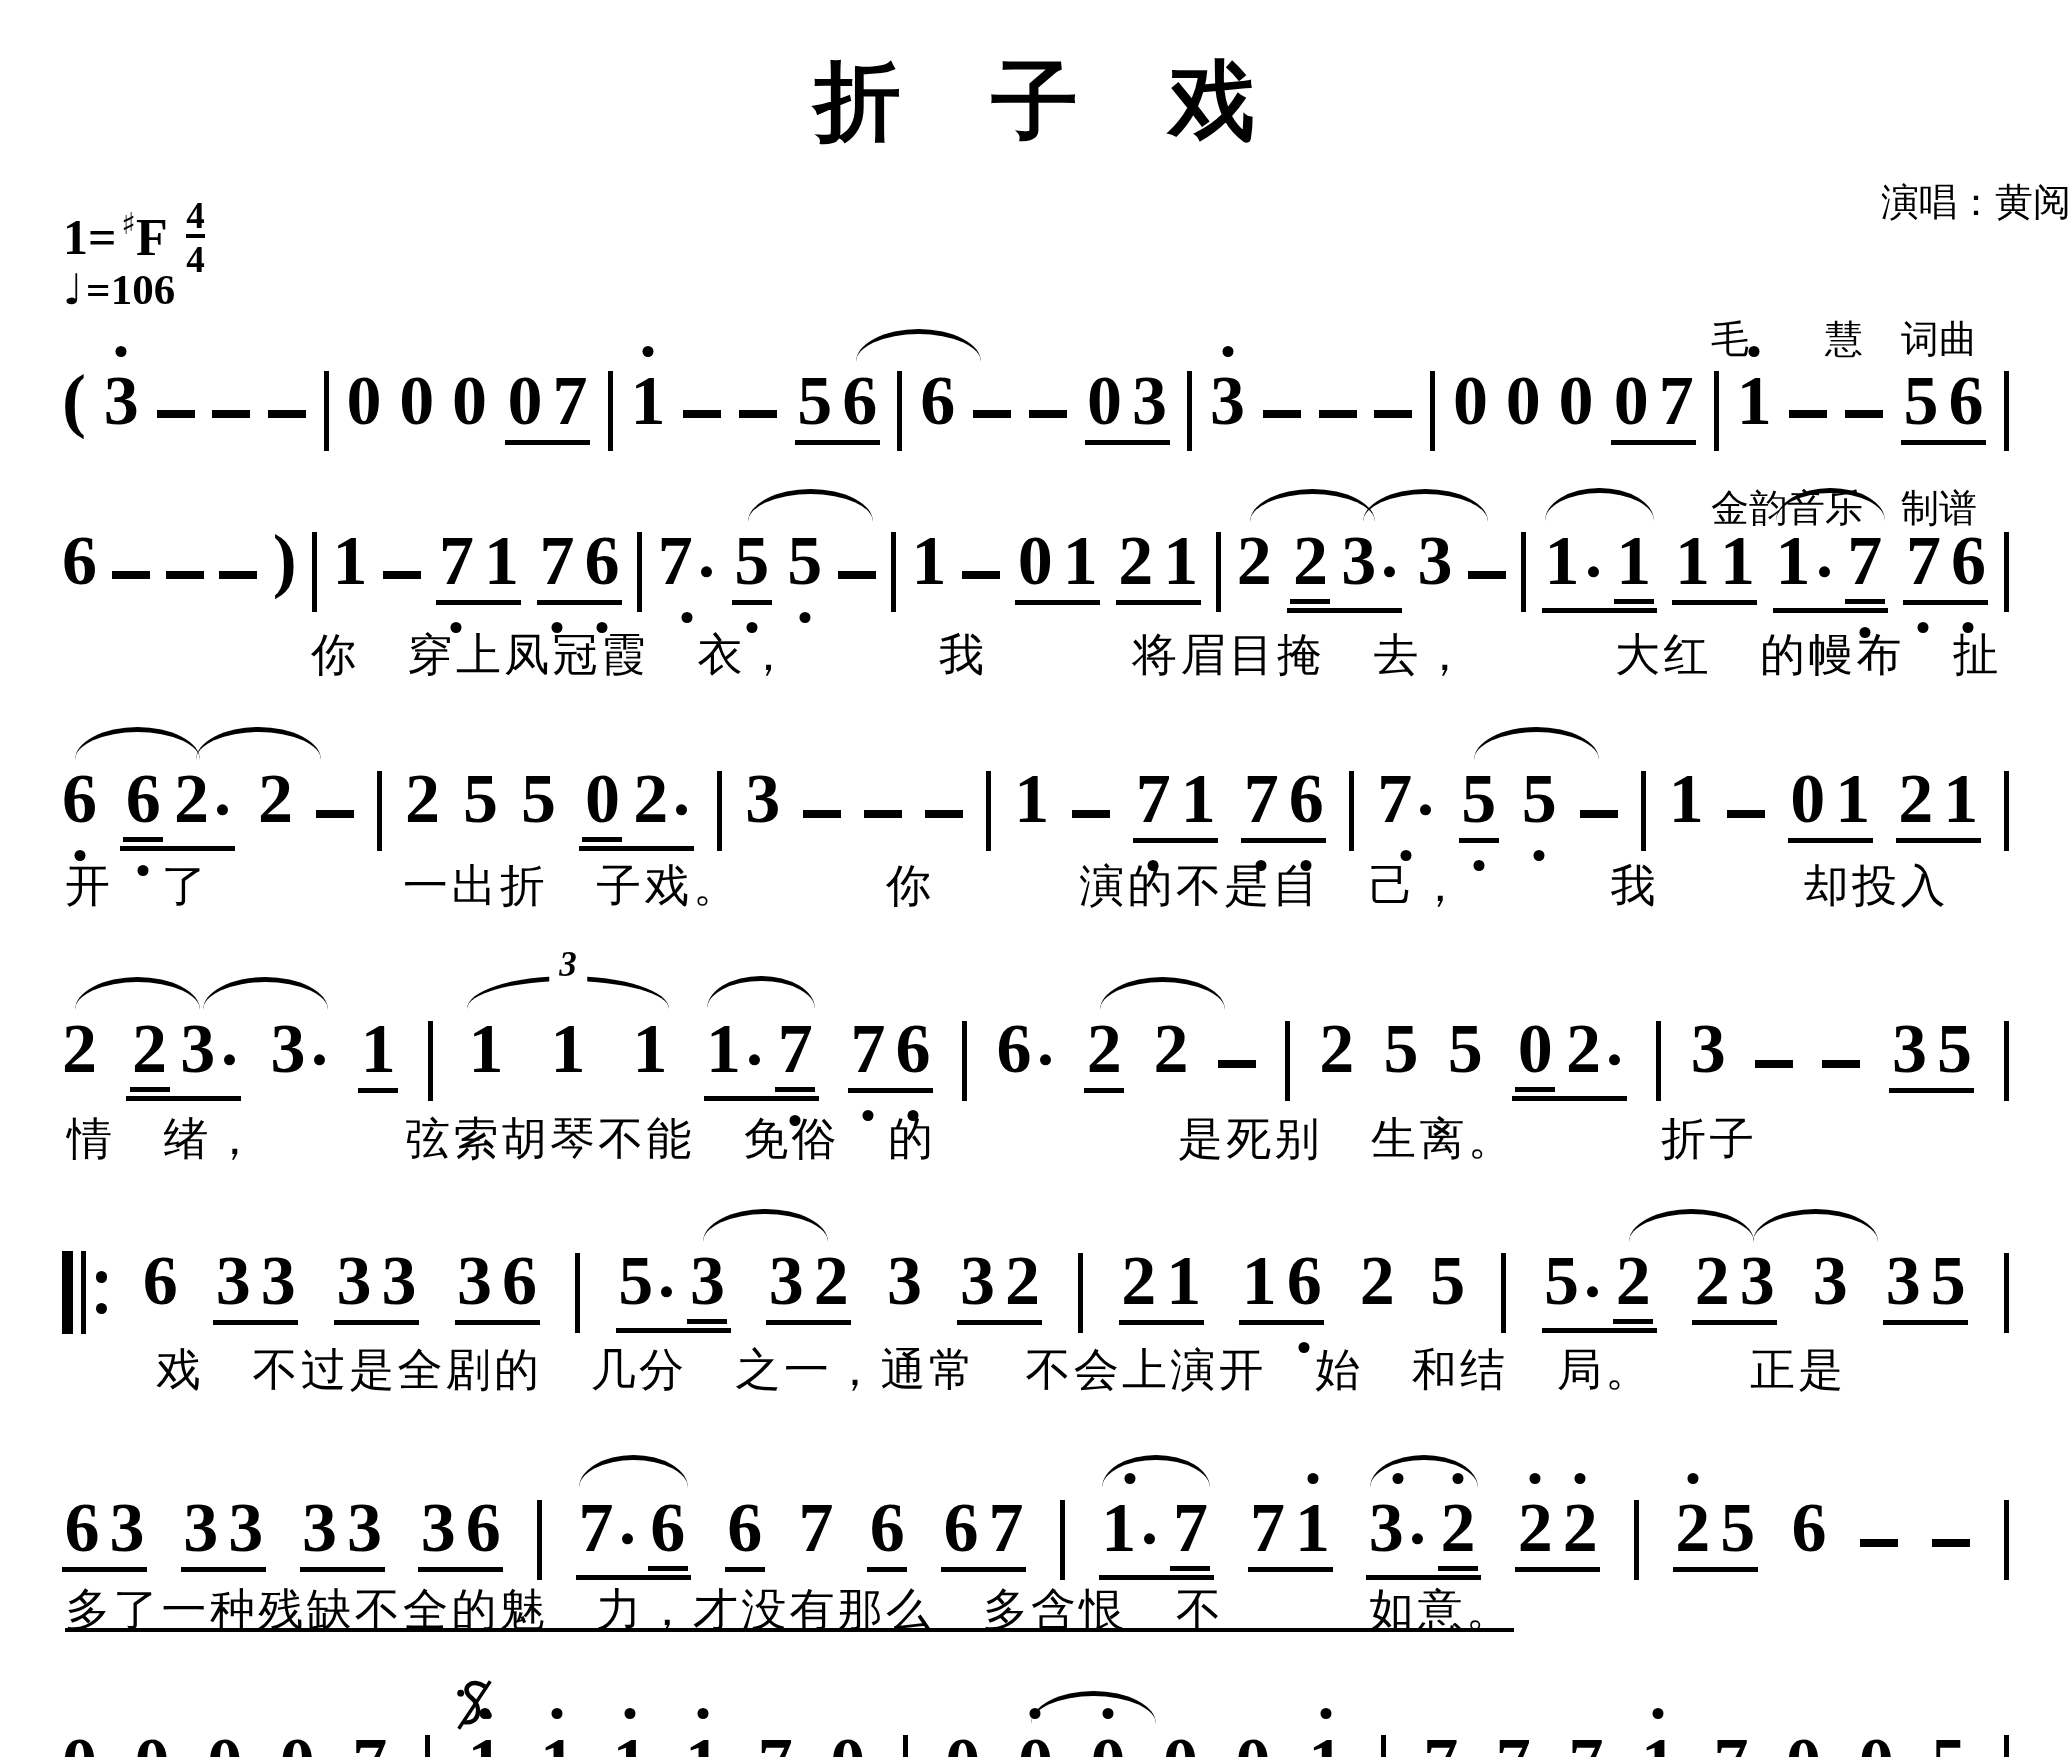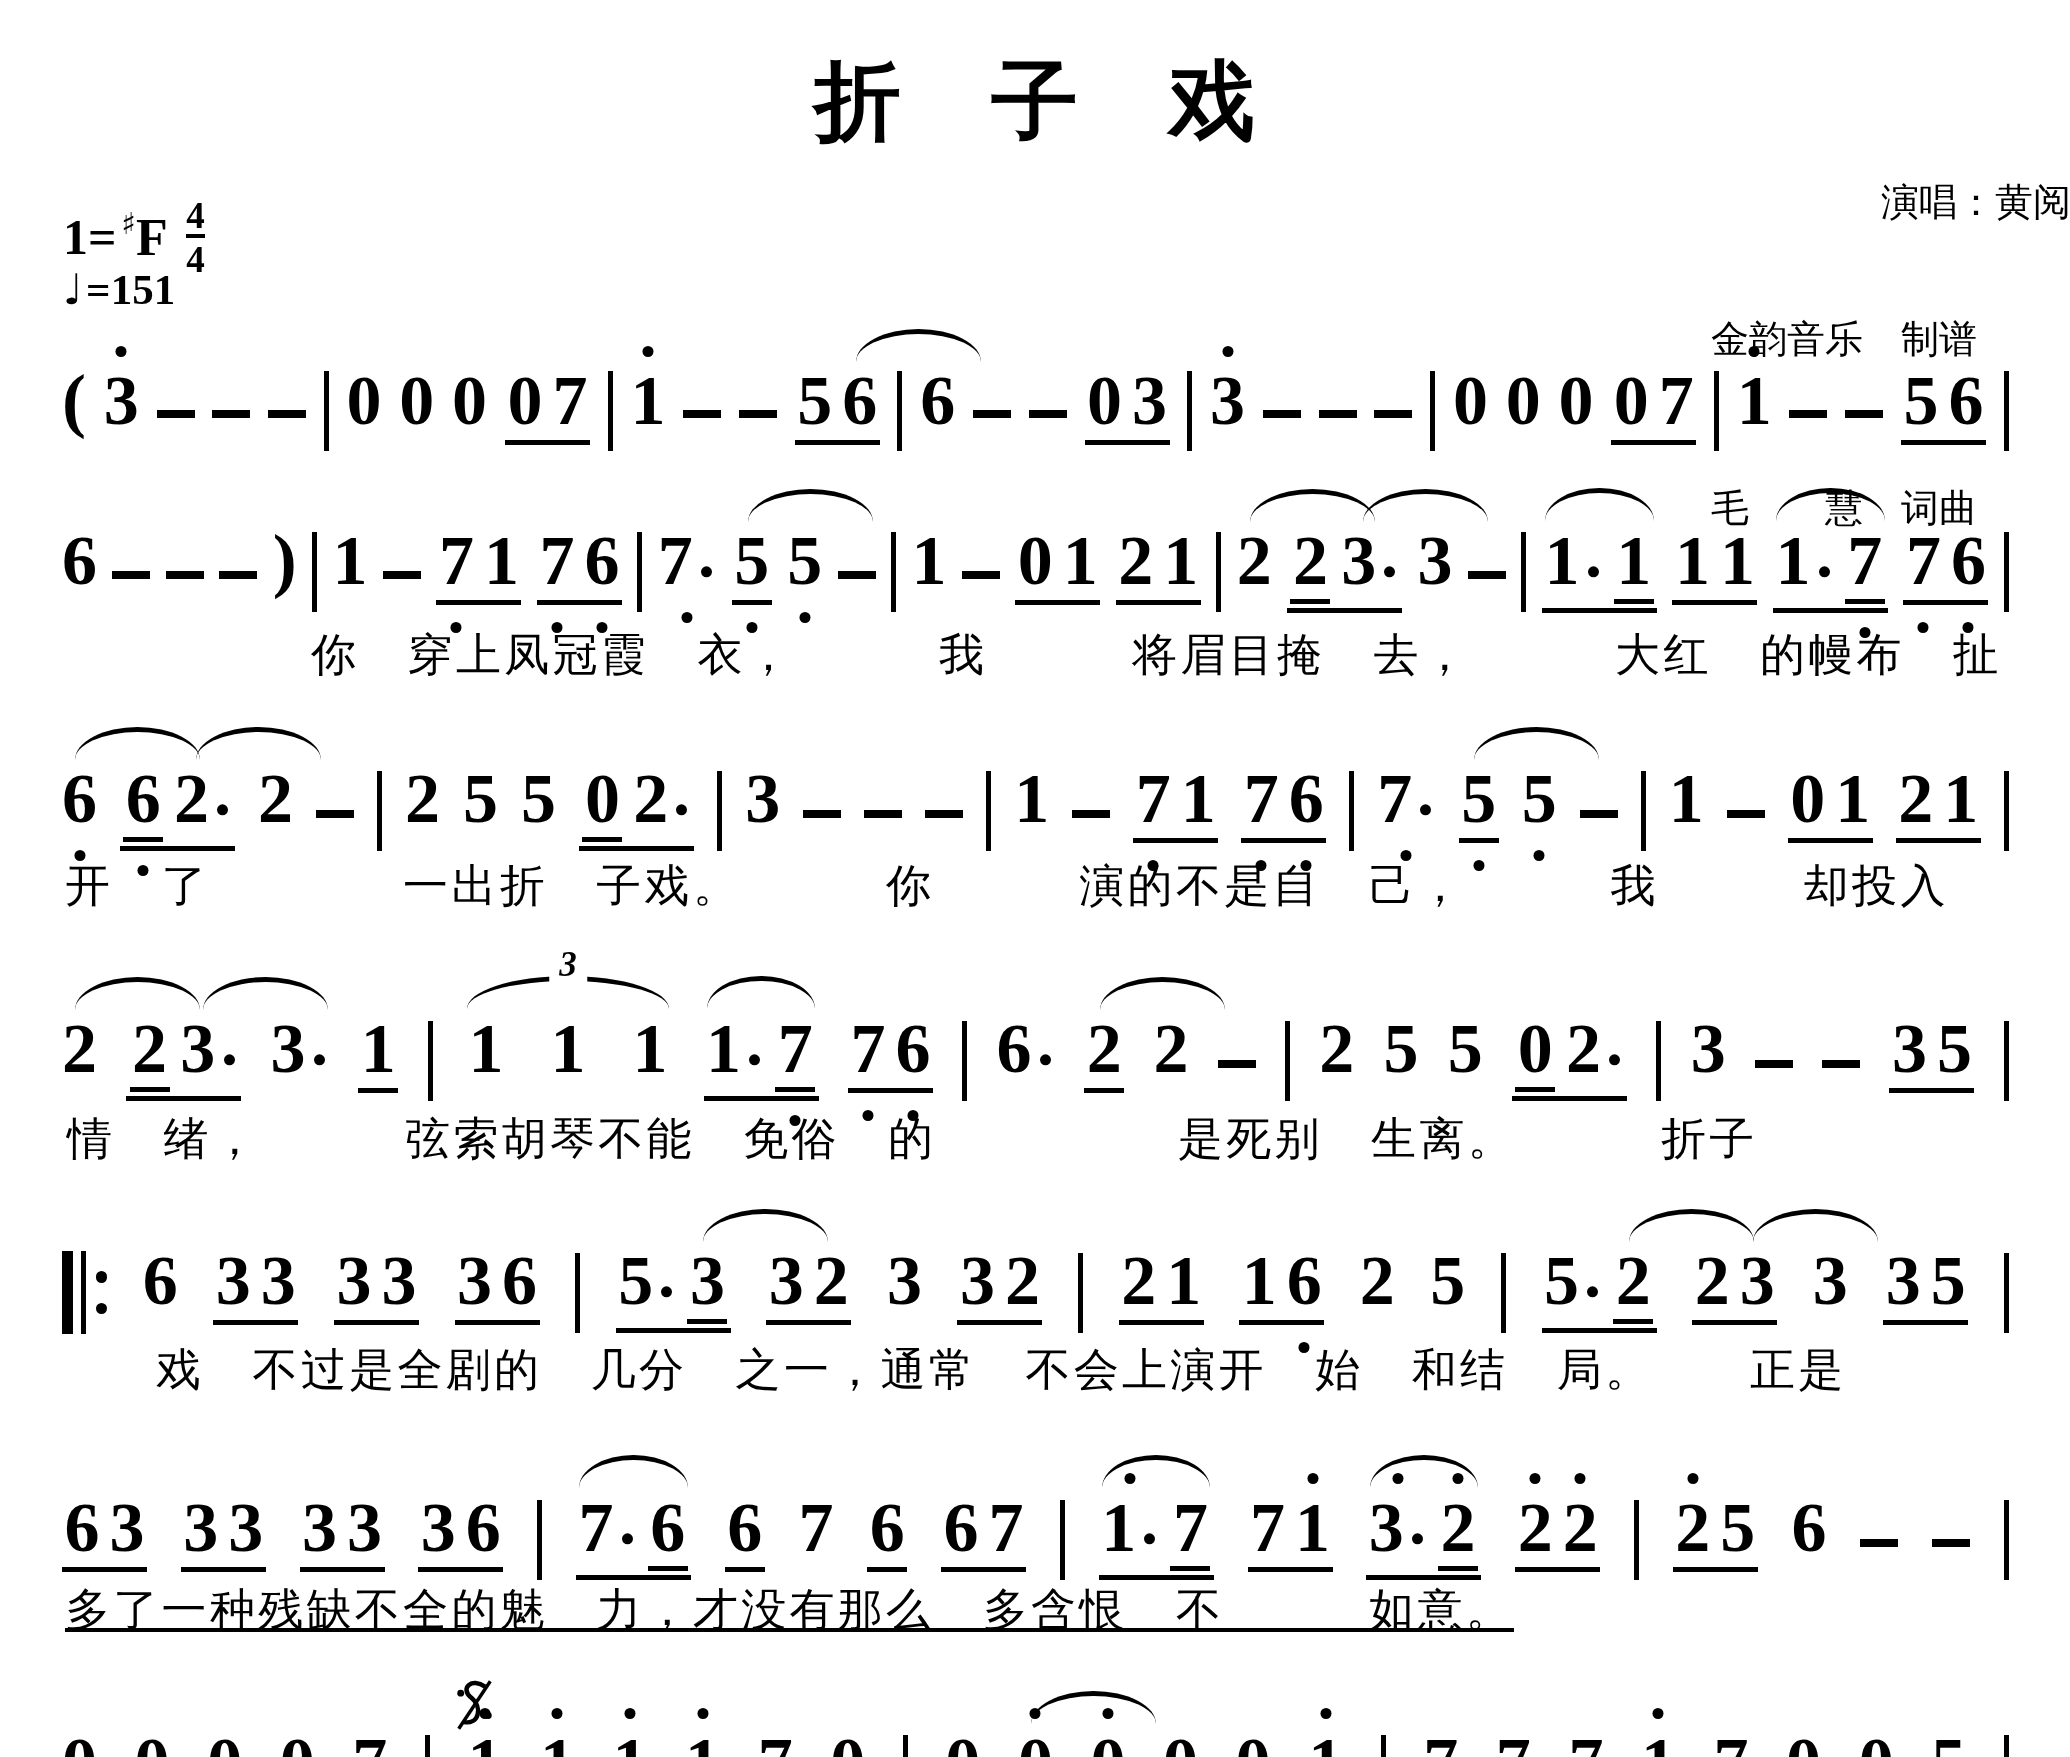--- a/index.html
+++ b/index.html
@@ -67,38 +67,38 @@
   .segno{position:absolute;left:456px;top:1680px;width:37px;height:50px;}
   .segno svg{width:100%;height:100%;}
 </style>
 </head>
 <body>
 
 <div class="sheet">
   <h1 class="title">折　子　戏</h1>
   <div class="performer">演唱：黄阅</div>
   <div class="credits">
+    <div>毛　　慧　词曲</div>
     <div>金韵音乐　制谱</div>
-    <div>毛　　慧　词曲</div>
   </div>
 
   <div class="keysig">
     <span class="pre">1=</span>
       <span class="acc">♯</span>
       <span class="ton">F</span>
     <span class="meter">
       <span class="num">4</span>
       <span class="den">4</span>
     </span>
   </div>
 
   <div class="tempo">
     <span class="qn">♩</span>
       <span>=</span>
-      <span>151</span>
+      <span>106</span>
   </div>
 
   <div id="lines">
       <div class="music-line line-1">
         <span class="txt">(</span>
         <span class="note"><span class="dg">3</span><span class="odot up"></span></span>
         <span class="dash"></span>
         <span class="dash"></span>
         <span class="dash"></span>
         <span class="bar"></span>

